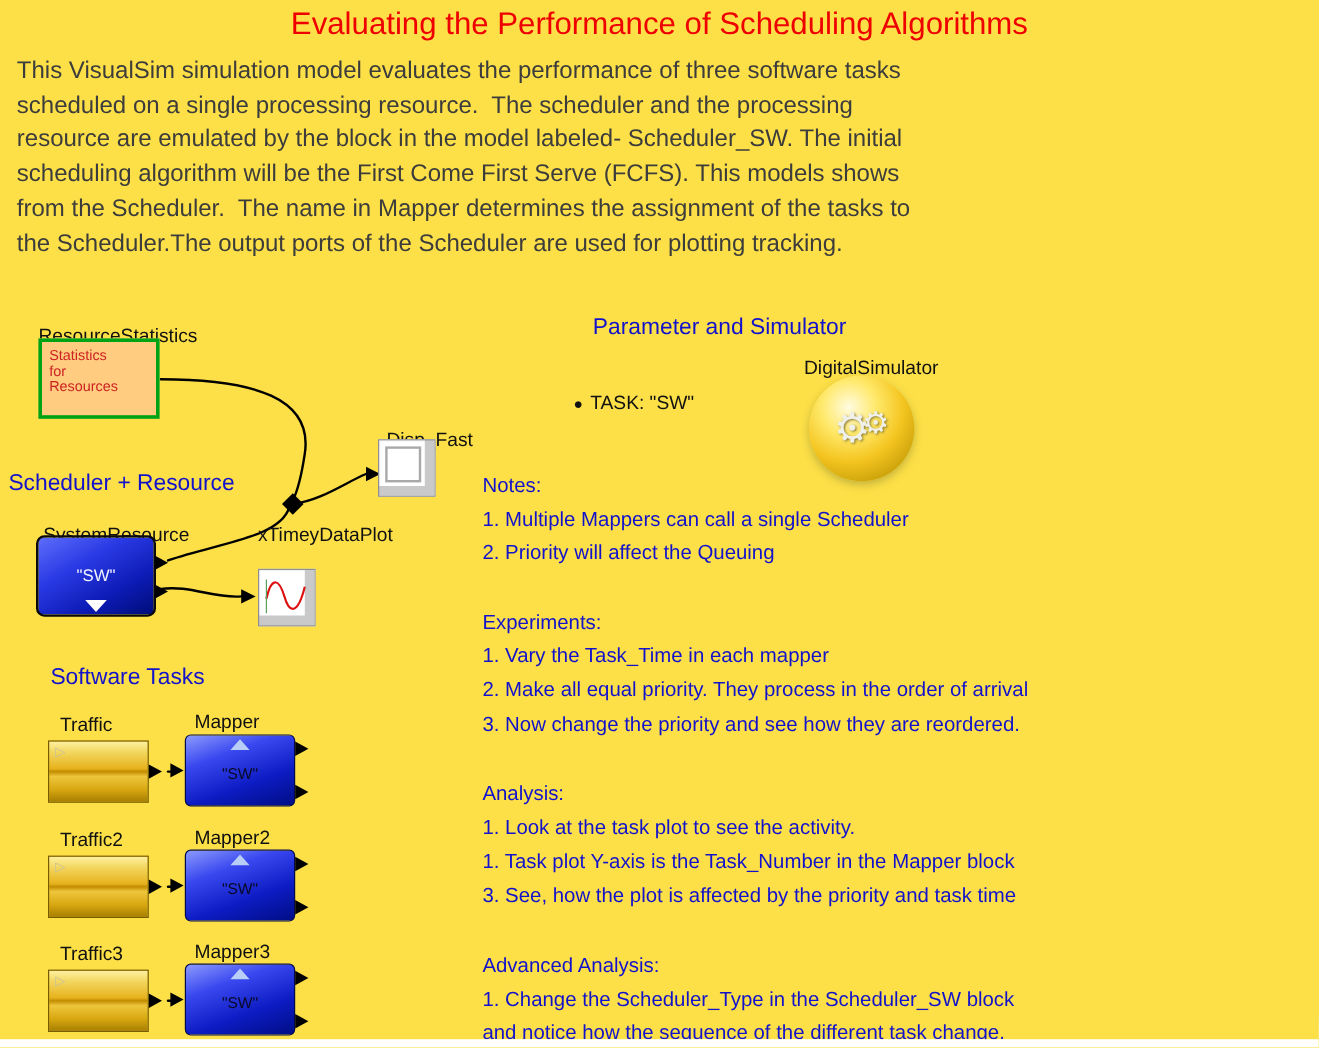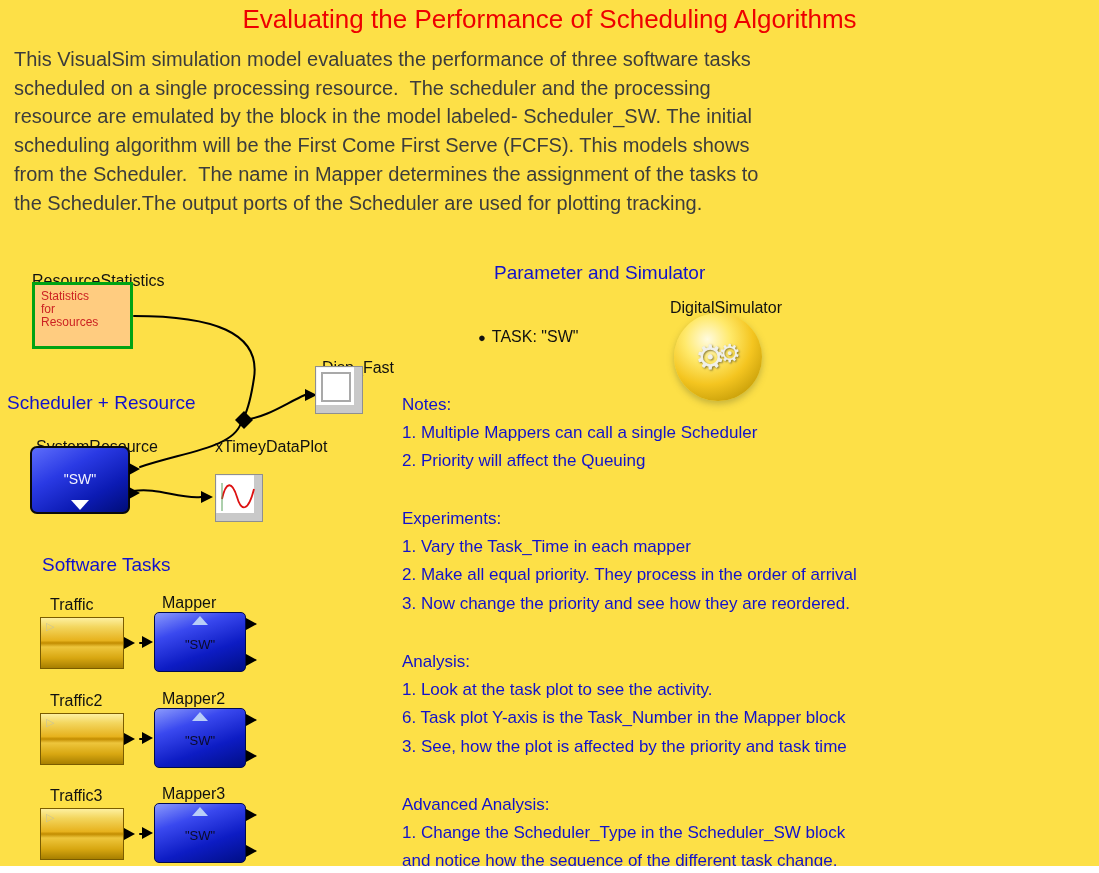--- a/index.html
+++ b/index.html
@@ -211,21 +211,21 @@
       <div class="mapper-text">"SW"</div>
       <div class="arrow-right" style="left:-13px; top:50%; margin-top:-6px;"></div>
       <div class="arrow-right" style="right:-12px; top:5px;"></div>
       <div class="arrow-right" style="right:-12px; bottom:5px;"></div>
     </div>
   </div>
 
   <div class="blue-section" style="left:402px; top:648px;">
     <div>Analysis:</div>
     <div>1. Look at the task plot to see the activity.</div>
-    <div>6. Task plot Y-axis is the Task_Number in the Mapper block</div>
+    <div>1. Task plot Y-axis is the Task_Number in the Mapper block</div>
     <div>3. See, how the plot is affected by the priority and task time</div>
   </div>
 
   <div class="blue-section" style="left:402px; top:791px;">
     <div>Advanced Analysis:</div>
     <div>1. Change the Scheduler_Type in the Scheduler_SW block</div>
     <div>and notice how the sequence of the different task change.</div>
   </div>
 
   <div class="bottom-strip"></div>

